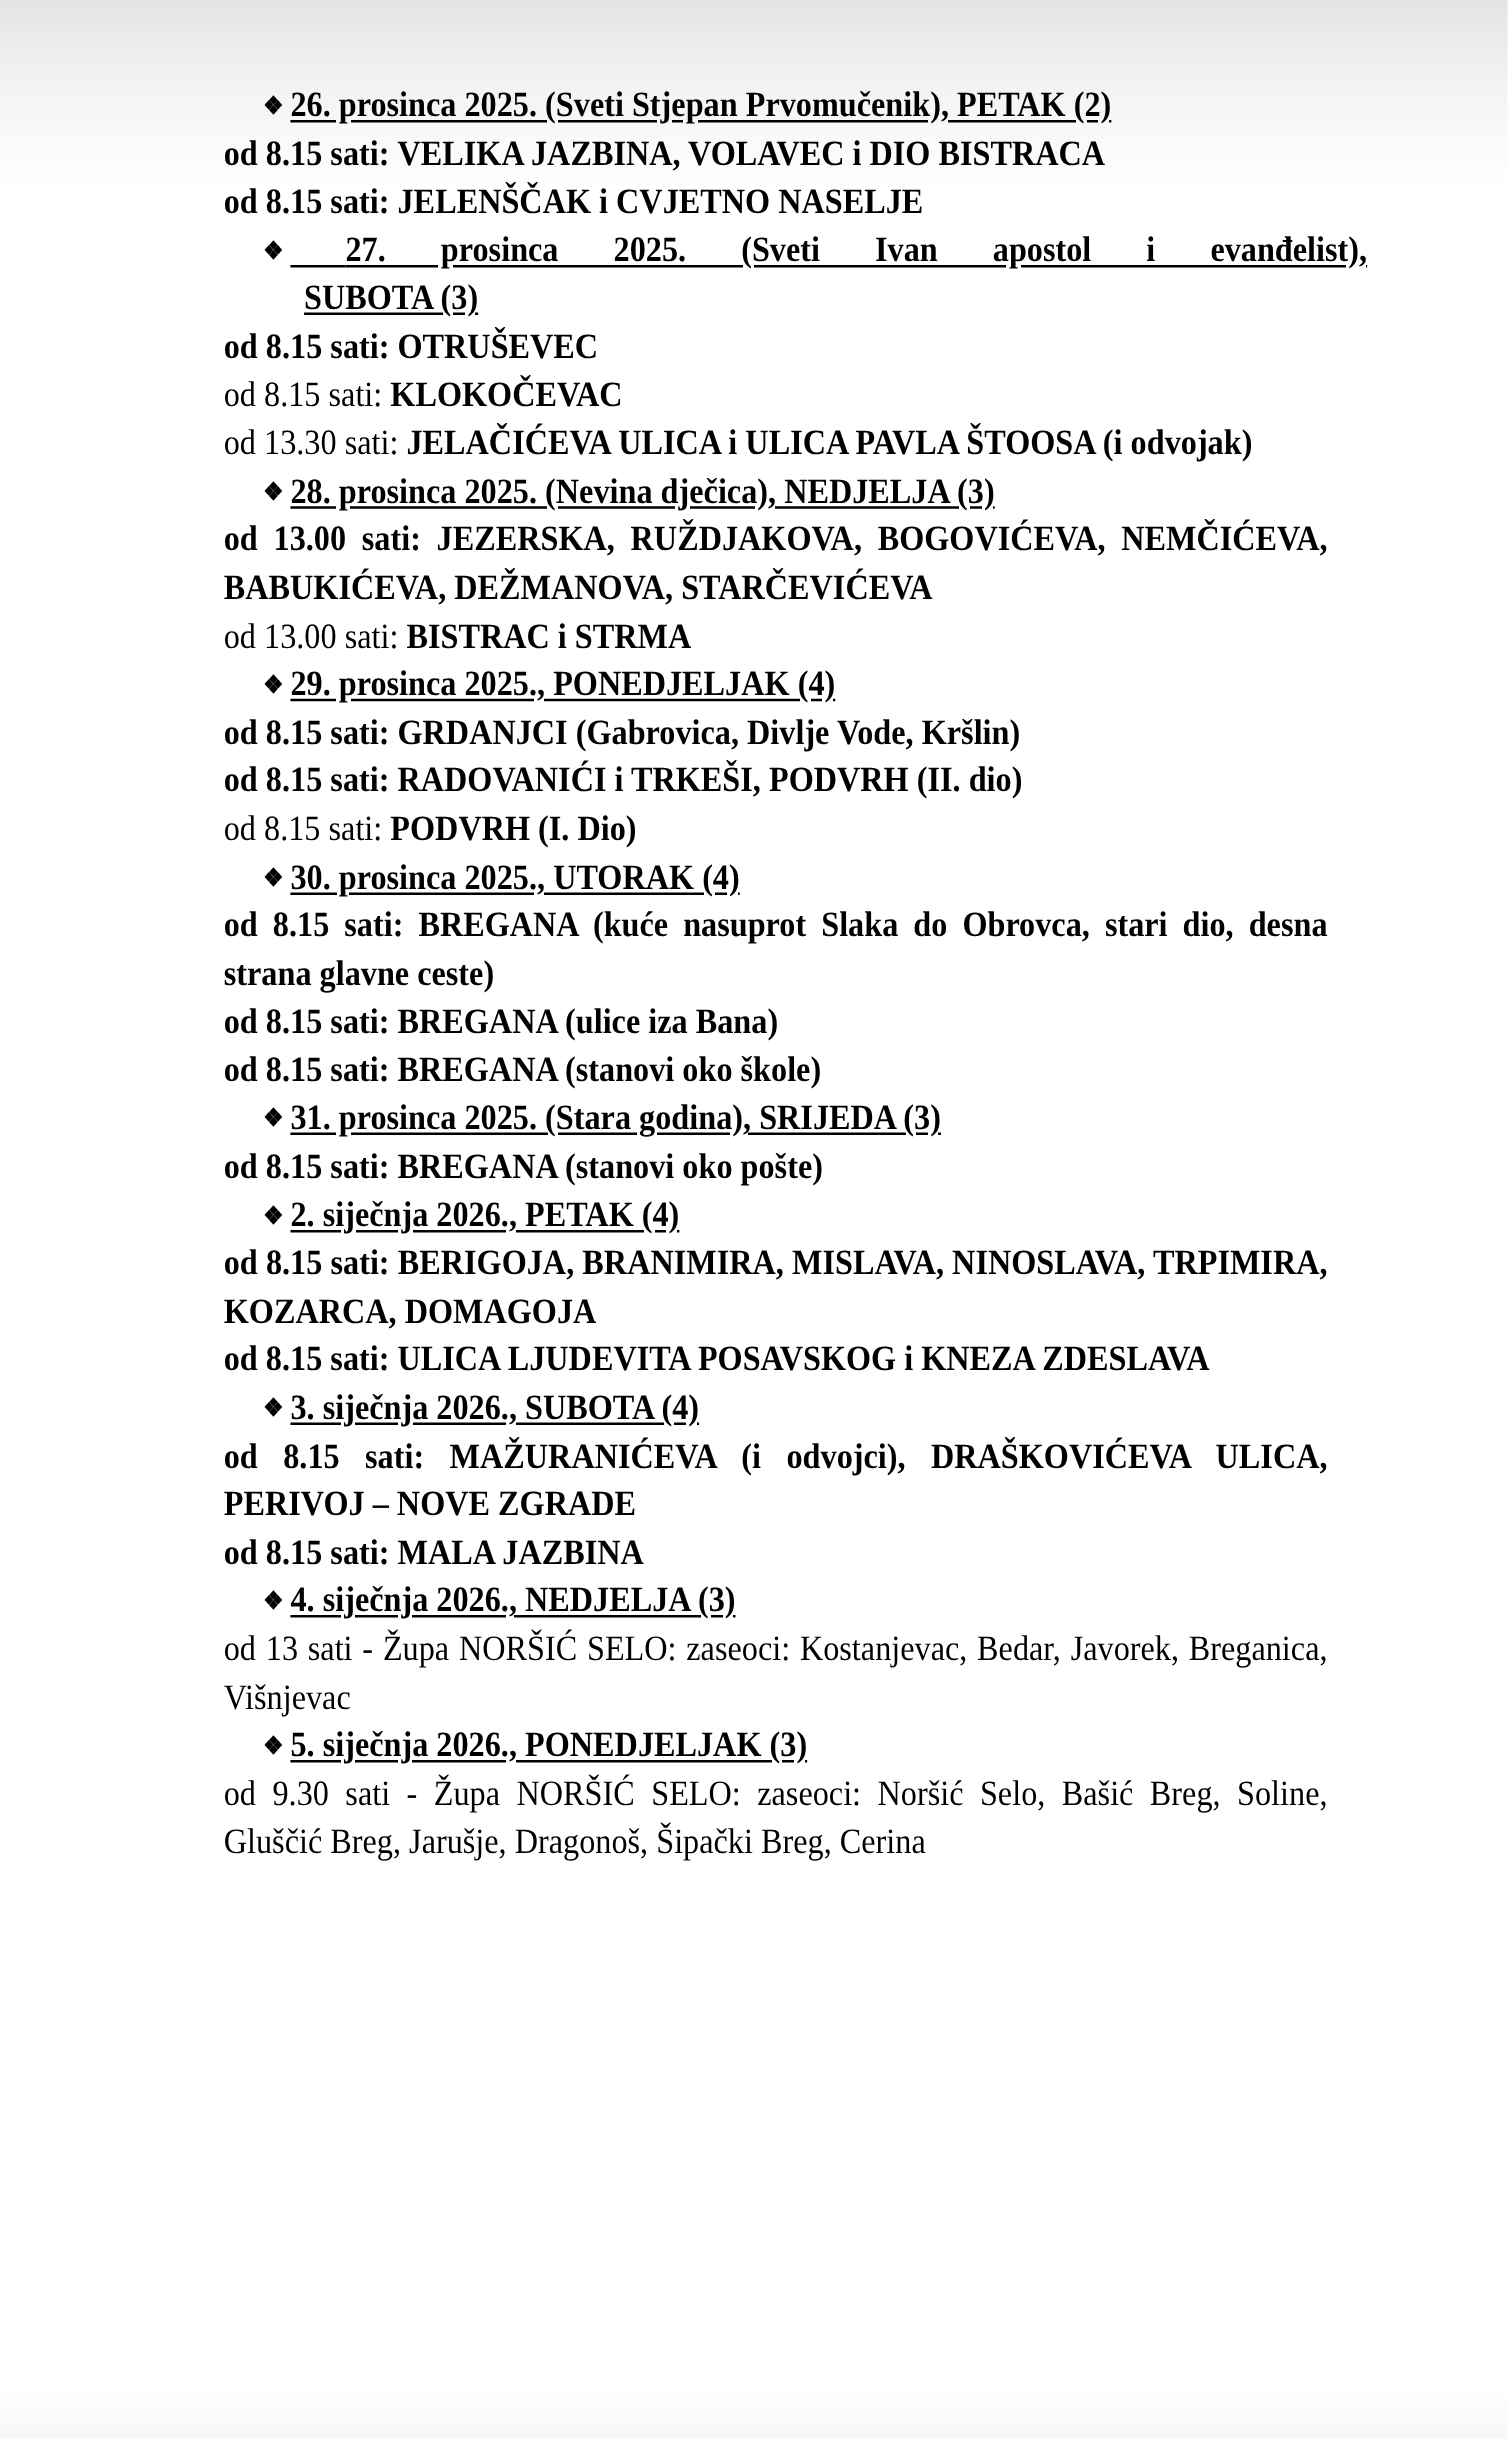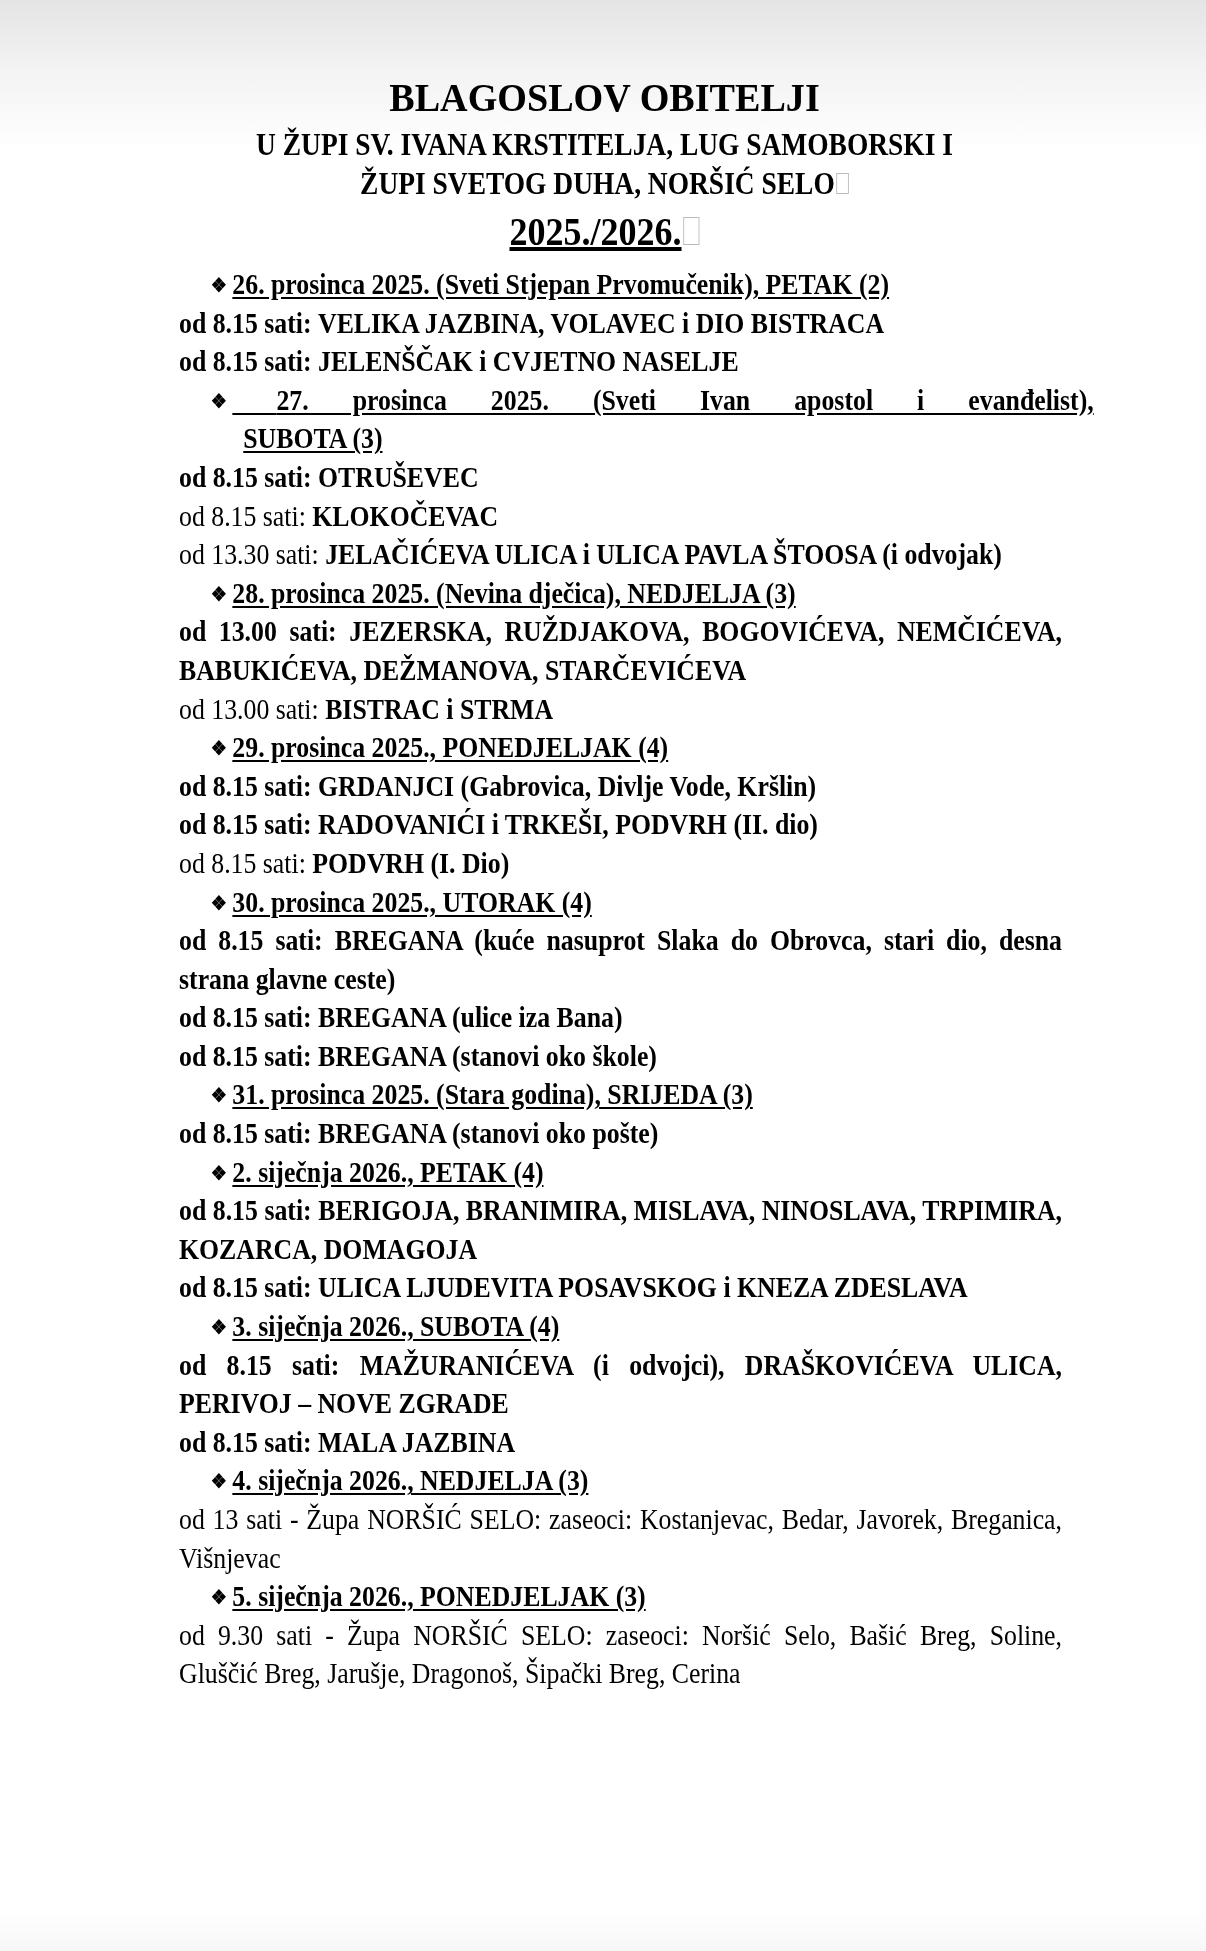--- a/index.html
+++ b/index.html
@@ -90,26 +90,20 @@
     .entry .places-regular { font-weight: normal; }
     .justify-full {
       text-align: justify;
       text-align-last: justify;
     }
   </style>
 </head>
 <body>
 
 <div class="page">
-  <div class="title-block">
-    <div class="title">BLAGOSLOV OBITELJI</div>
-    <div class="subtitle">U ŽUPI SV. IVANA KRSTITELJA, LUG SAMOBORSKI I</div>
-    <div class="subtitle"><span>ŽUPI SVETOG DUHA, NORŠIĆ SELO</span><span class="missing-glyph"></span></div>
-    <div class="year"><span>2025./2026.</span><span class="missing-glyph"></span></div>
-  </div>
 
   <div class="schedule">
 
     <div class="line narrow day-heading"><span class="bullet">❖</span><span>26. prosinca 2025. (Sveti Stjepan Prvomučenik), PETAK (2)</span></div>
     <div class="line narrow entry"><span class="prefix-bold">od 8.15 sati:</span> <span class="places-bold">VELIKA JAZBINA, VOLAVEC i DIO BISTRACA</span></div>
     <div class="line narrow entry"><span class="prefix-bold">od 8.15 sati:</span> <span class="places-bold">JELENŠČAK i CVJETNO NASELJE</span></div>
 
     <div class="line narrow day-heading justify-full"><span class="bullet">❖</span> <span>27. prosinca 2025. (Sveti Ivan apostol i evanđelist),</span></div>
     <div class="line narrow day-heading" style="padding-left:71px;"><span>SUBOTA (3)</span></div>
     <div class="line narrow entry"><span class="prefix-bold">od 8.15 sati:</span> <span class="places-bold">OTRUŠEVEC</span></div>

